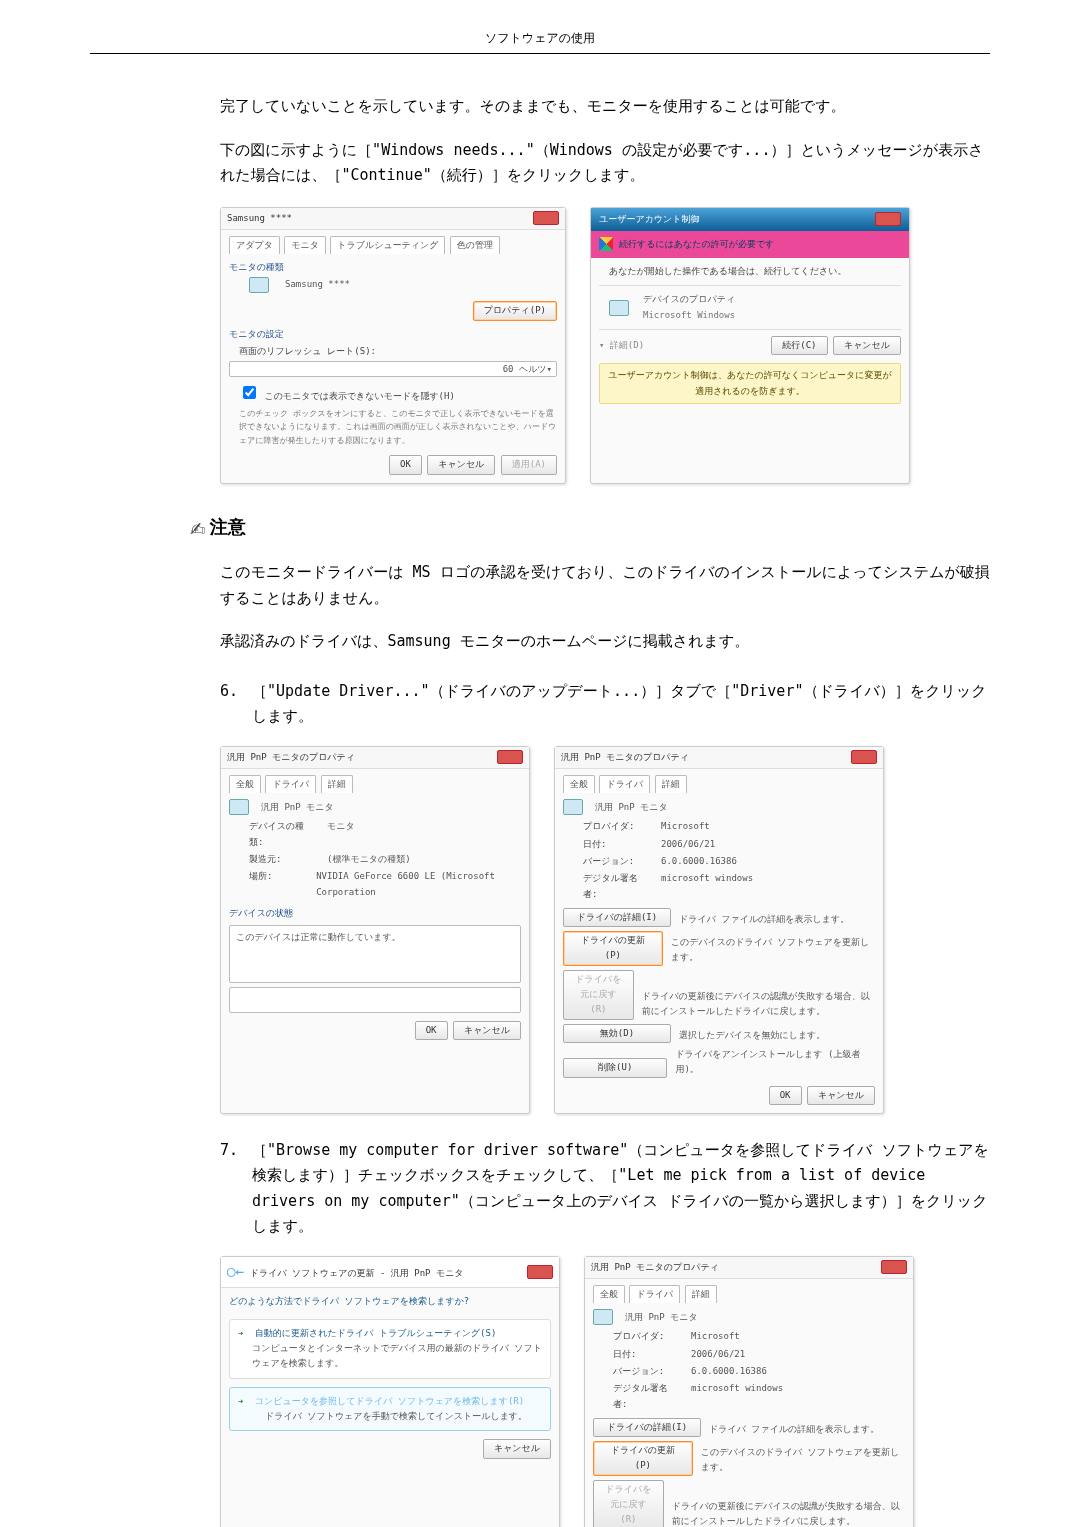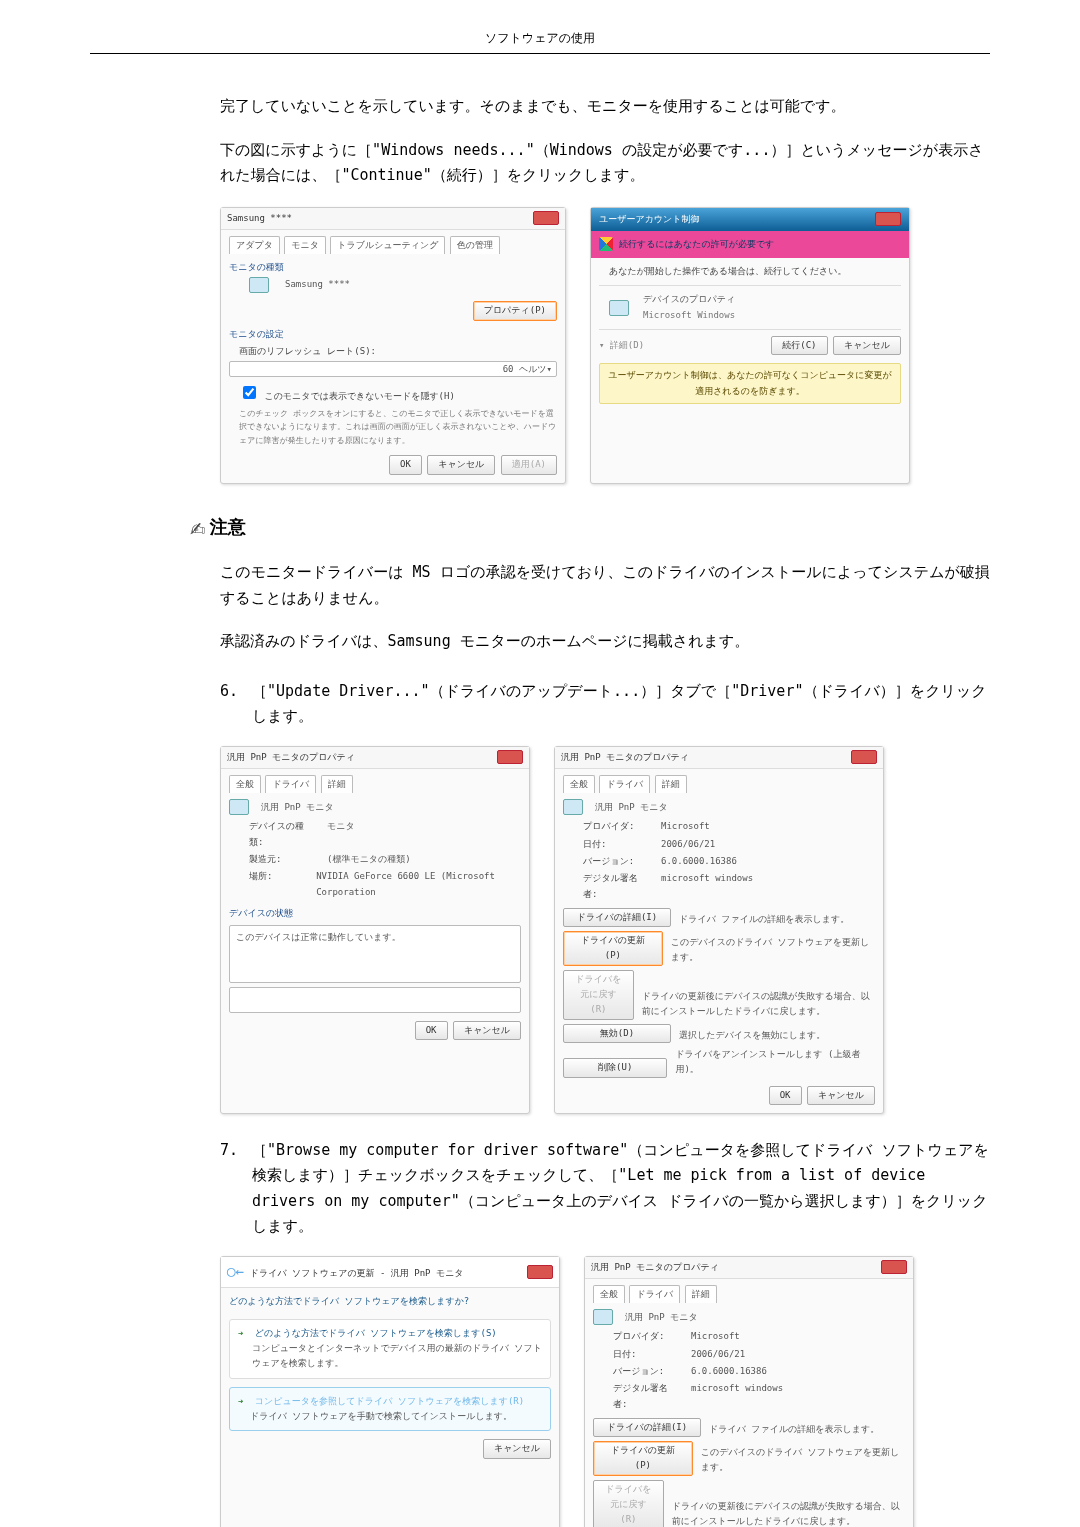--- a/index.html
+++ b/index.html
@@ -323,27 +323,27 @@
     <div class="figrow">
 
       <div class="fig" style="width:340px;">
         <div class="titlebar" style="background:#fff;">
           <span><span class="back-arrow">◯←</span><span>ドライバ ソフトウェアの更新 - 汎用 PnP モニタ</span></span>
           <span class="closebtn"></span>
         </div>
         <div style="color:#1a5a8a;margin:6px 0 10px 0;">どのような方法でドライバ ソフトウェアを検索しますか?</div>
         <div class="wiz-opt">
           <span class="bullet">➔</span>
-          <span style="color:#1a5a8a;">どのような方法でドライバ ソフトウェアを検索します(S)</span>
+          <span style="color:#1a5a8a;">自動的に更新されたドライバ トラブルシューティング(S)</span>
           <div style="color:#555;margin-left:14px;">コンピュータとインターネットでデバイス用の最新のドライバ ソフトウェアを検索します。</div>
         </div>
         <div class="wiz-opt active">
           <span class="bullet">➔</span>
           <span style="color:#6fb8e8;">コンピュータを参照してドライバ ソフトウェアを検索します(R)</span>
-          <div style="color:#555;margin-left:12px;">ドライバ ソフトウェアを手動で検索してインストールします。</div>
+          <div style="color:#555;margin-left:27px;">ドライバ ソフトウェアを手動で検索してインストールします。</div>
         </div>
         <div class="btnrow"><span class="btn">キャンセル</span></div>
       </div>
 
       <div class="fig" style="width:330px;">
         <div class="titlebar">
           <span>汎用 PnP モニタのプロパティ</span>
           <span class="closebtn"></span>
         </div>
         <div class="tabs">

